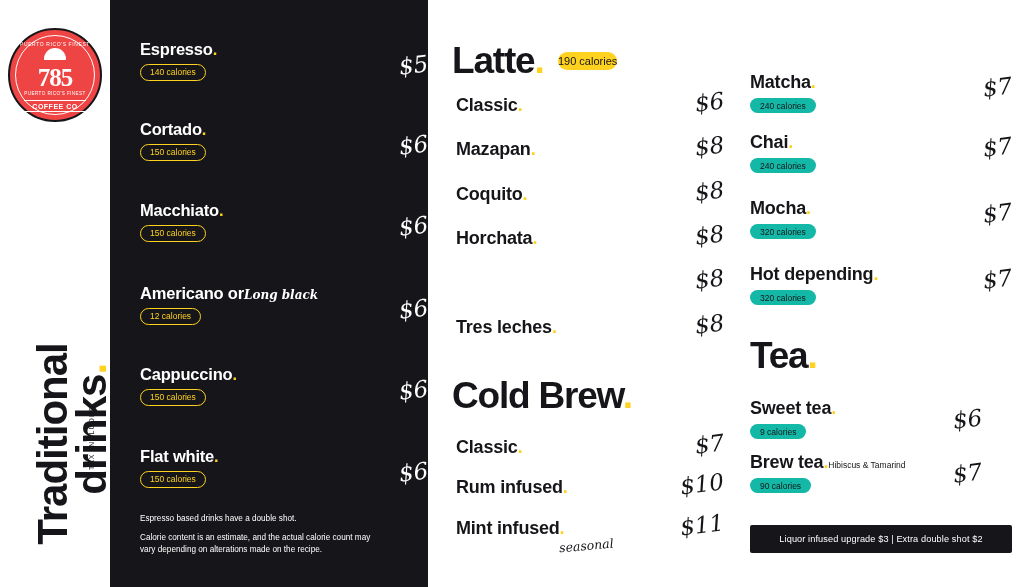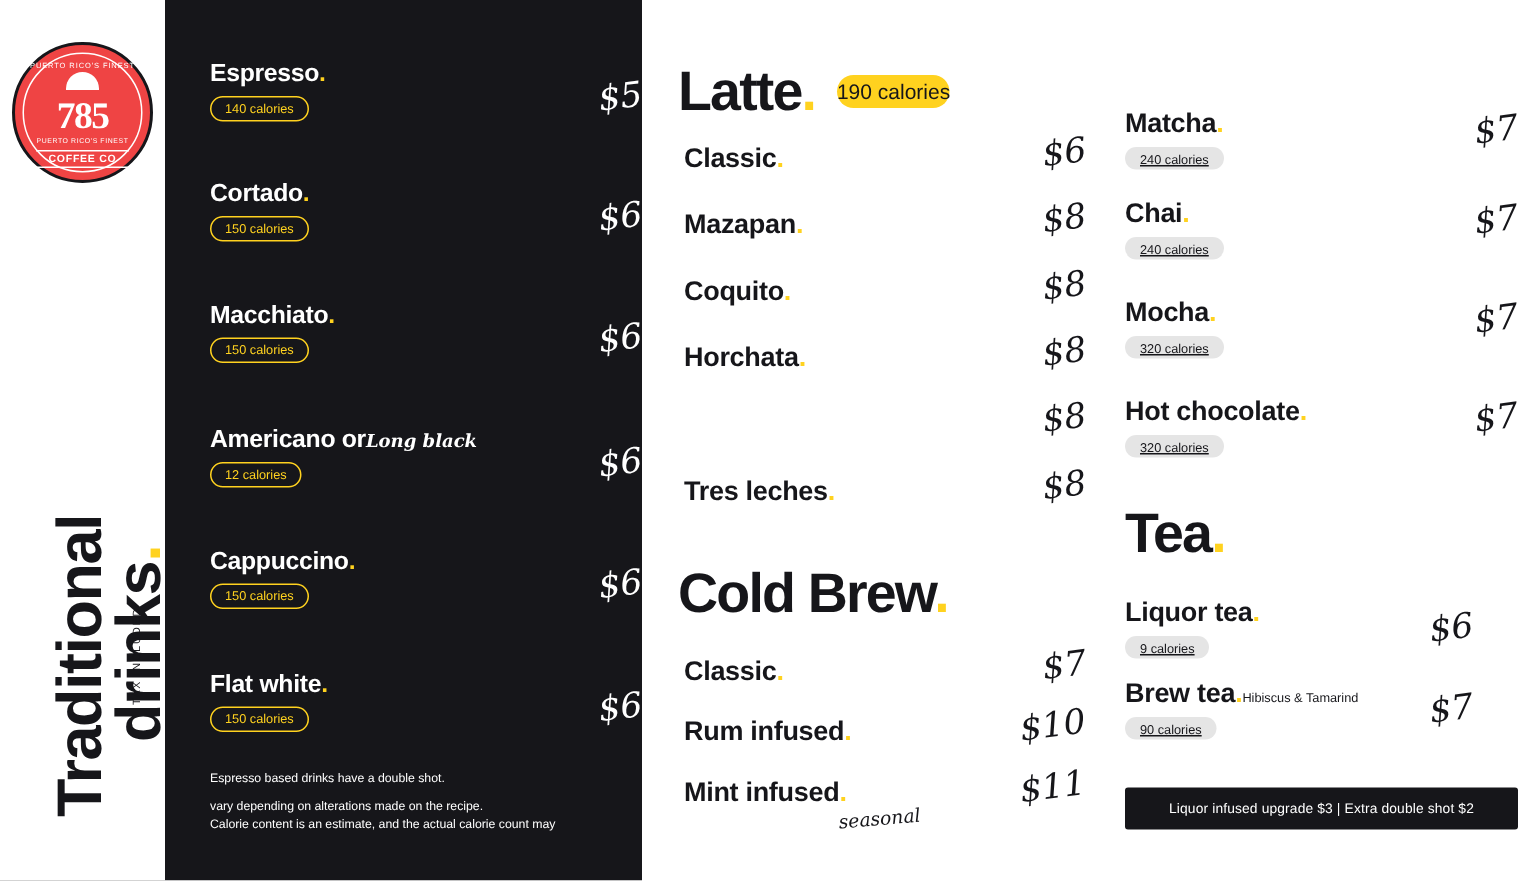--- a/index.html
+++ b/index.html
@@ -151,21 +151,21 @@
   .mid { position: absolute; left: 452px; top: 0; width: 258px; height: 587px; }
   .sec-title {
     font-size: 37px; font-weight: 800; color: #16161a;
     letter-spacing: -1.2px; white-space: nowrap;
   }
   .sec-title .dot { color: #ffd21f; }
   .pill-yellow {
     display: inline-block;
     background: #ffd21f;
     border-radius: 11px;
-    font-size: 14px;
+    font-size: 11px;
     color: #16161a;
     padding: 3px 0;
     vertical-align: middle;
     white-space: nowrap;
   }
   .m-row { position: absolute; left: 4px; width: 250px; }
   .m-name {
     font-size: 18px; font-weight: bold; color: #16161a;
     letter-spacing: -.2px; white-space: nowrap;
   }
@@ -192,28 +192,27 @@
   .r-name {
     font-size: 18px; font-weight: bold; color: #16161a;
     letter-spacing: -.2px; white-space: nowrap;
   }
   .r-name .dot { color: #ffd21f; }
   .r-name .small {
     font-size: 8.5px; font-weight: normal; letter-spacing: 0;
   }
   .pill-solid {
     display: inline-block;
-    background: #e5e5e5;
+    background: #14b8a6;
     border-radius: 10px;
     font-size: 8.5px;
     color: #16161a;
     padding: 2.5px 10px;
     margin-top: 5px;
     white-space: nowrap;
-    text-decoration: underline;
   }
   .r-price {
     position: absolute; right: 0px; top: 2px;
     font-family: "DejaVu Serif", serif;
     font-style: italic; font-size: 23px; color: #16161a;
     transform: rotate(-7deg);
   }
   .footer-bar {
     position: absolute;
     left: 0; top: 525px;
@@ -288,22 +287,22 @@
         <div class="d-name"><span>Flat white</span><span class="dot">.</span></div>
         <div class="cal-pill">150 calories</div>
         <div class="d-price">$6</div>
       </div>
 
     </div>
 
     <div class="disclaimer">
       <div>Espresso based drinks have a double shot.</div>
       <div style="height:6px;"></div>
+      <div>Calorie content is an estimate, and the actual calorie count may</div>
       <div>vary depending on alterations made on the recipe.</div>
-      <div>Calorie content is an estimate, and the actual calorie count may</div>
     </div>
   </div>
 
   <div class="mid">
 
     <div style="position:absolute; left:0; top:40px; white-space:nowrap;">
       <span class="sec-title"><span>Latte</span><span class="dot">.</span></span>
       <span class="pill-yellow" style="margin-left:10px; position:relative; top:-8px;">190 calories</span>
     </div>
 
@@ -365,31 +364,31 @@
       <div class="r-price">$7</div>
     </div>
 
     <div class="r-row" style="top:198px;">
       <div class="r-name"><span>Mocha</span><span class="dot">.</span></div>
       <div class="pill-solid">320 calories</div>
       <div class="r-price">$7</div>
     </div>
 
     <div class="r-row" style="top:264px;">
-      <div class="r-name"><span>Hot chocolate</span><span class="dot">.</span></div>
+      <div class="r-name"><span>Hot depending</span><span class="dot">.</span></div>
       <div class="pill-solid">320 calories</div>
       <div class="r-price">$7</div>
     </div>
 
     <div style="position:absolute; left:0; top:335px;">
       <span class="sec-title"><span>Tea</span><span class="dot">.</span></span>
     </div>
 
     <div class="r-row" style="top:398px;">
-      <div class="r-name"><span>Liquor tea</span><span class="dot">.</span></div>
+      <div class="r-name"><span>Sweet tea</span><span class="dot">.</span></div>
       <div class="pill-solid">9 calories</div>
       <div class="r-price" style="right:30px; top:8px;">$6</div>
     </div>
 
     <div class="r-row" style="top:452px;">
       <div class="r-name"><span>Brew tea</span><span class="dot">.</span><span class="small">Hibiscus &amp; Tamarind</span></div>
       <div class="pill-solid">90 calories</div>
       <div class="r-price" style="right:30px; top:8px;">$7</div>
     </div>
 

